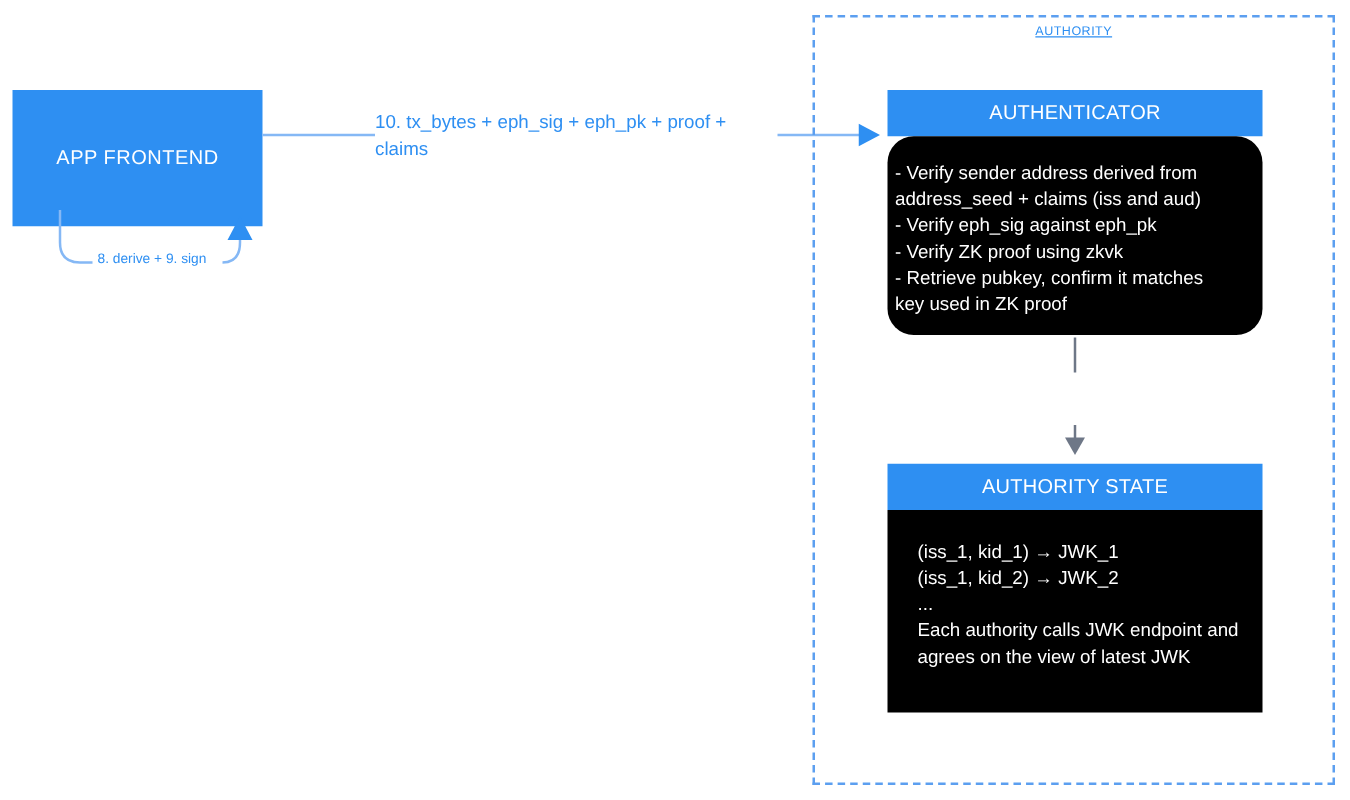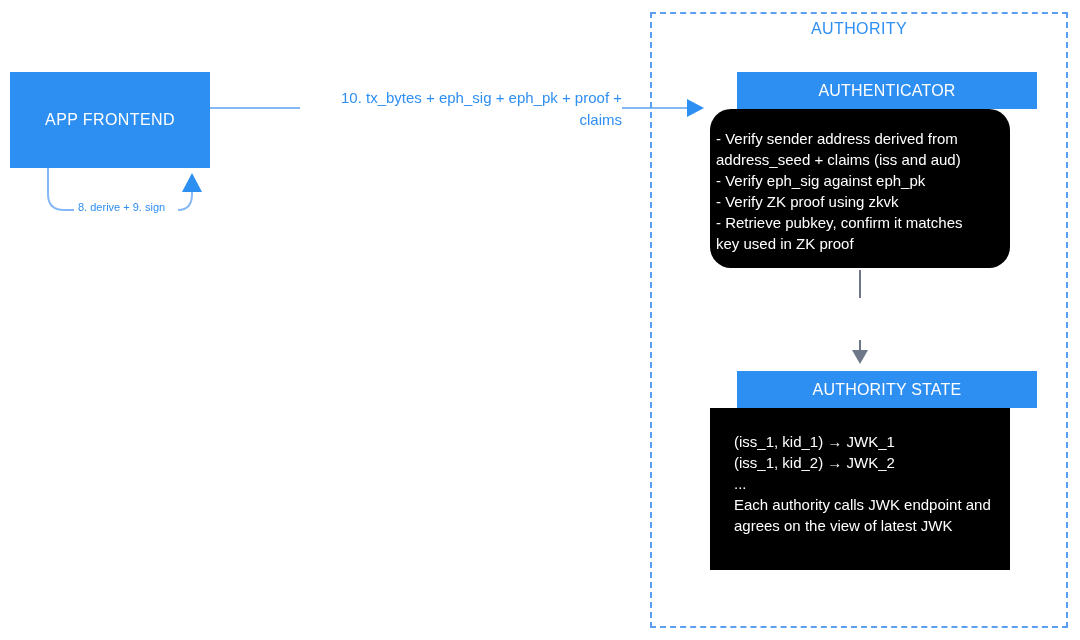--- a/index.html
+++ b/index.html
@@ -21,38 +21,38 @@
     position:relative;
     width:1080px;
     height:640px;
     background:var(--canvas-bg);
     overflow:hidden;
   }
   .abs{position:absolute;}
 
   
   .node-app{
-    left:10px; top:72px; width:200px; height:96px;
+    left:10px; top:72px; width:200px; height:109px;
     background:var(--primary-blue);
     display:flex; align-items:center; justify-content:center;
     color:var(--text-white);
     font-size:16px; font-weight:500; letter-spacing:.4px;
   }
 
   
   svg.connector{display:block; overflow:visible;}
   .stroke-blue{stroke:var(--connector-blue); stroke-width:2; fill:none;}
   .stroke-gray{stroke:var(--arrow-gray); stroke-width:2; fill:none;}
   .head-blue{fill:var(--primary-blue); stroke:none;}
   .head-gray{fill:var(--arrow-gray); stroke:none;}
 
   .tx-arrow-svg{left:210px; top:96px; width:500px; height:24px;}
   .tx-label{
     left:300px; top:87px; width:322px;
-    text-align:right;
+    text-align:left;
     color:var(--primary-blue);
     background:var(--canvas-bg);
     font-size:15px; line-height:22px;
     white-space:pre-line;
   }
 
   .self-loop-svg{left:30px; top:168px; width:180px; height:60px;}
   .self-loop-label{
     left:78px; top:201px;
     color:var(--primary-blue);
@@ -70,30 +70,30 @@
 
   
   .authority-box{
     left:650px; top:12px; width:418px; height:616px;
     border:2px dashed var(--dashed-blue);
   }
   .authority-title{
     position:absolute; left:0; top:6px; width:100%;
     text-align:center;
     color:var(--primary-blue);
-    font-size:16px; letter-spacing:.4px;
+    font-size:10px; letter-spacing:.4px;text-decoration:underline;
   }
 
   
   .box-header{
     width:300px; height:37px; left:710px;
     background:var(--primary-blue);
     display:flex; align-items:center; justify-content:center;
     color:var(--text-white);
-    font-size:16px; font-weight:500; letter-spacing:.2px;margin-left:27px;
+    font-size:16px; font-weight:500; letter-spacing:.2px;
   }
   .box-body{
     width:300px; left:710px;
     background:var(--box-black);
     color:var(--text-white);
     font-size:15px; line-height:21px;
     white-space:pre-line;
   }
   .auth-header{top:72px;}
   .auth-body{top:109px; height:159px; padding:19px 6px 0 6px;border-radius:21px;}

